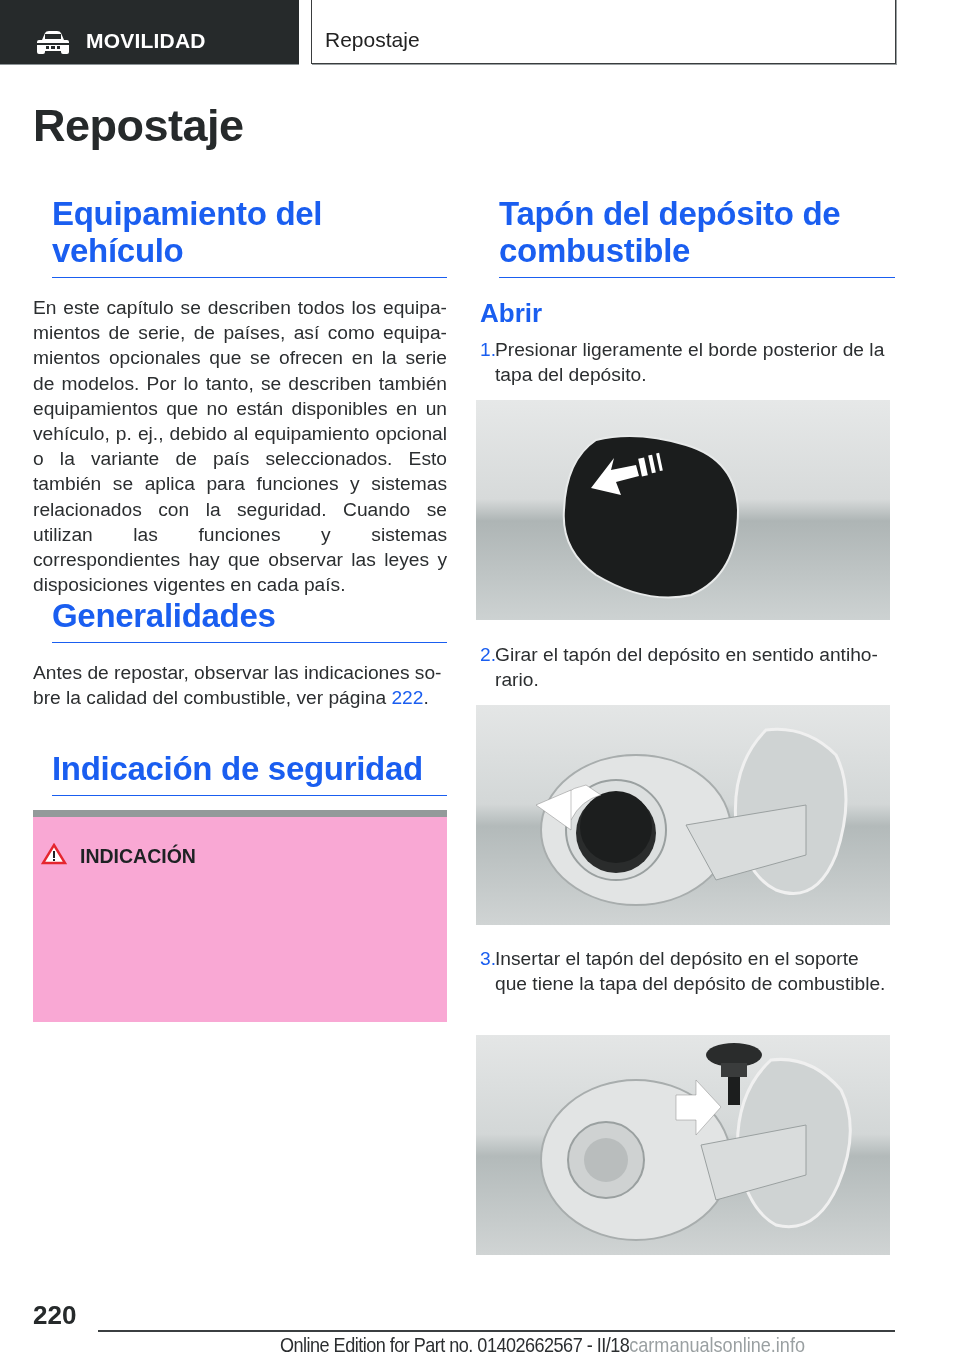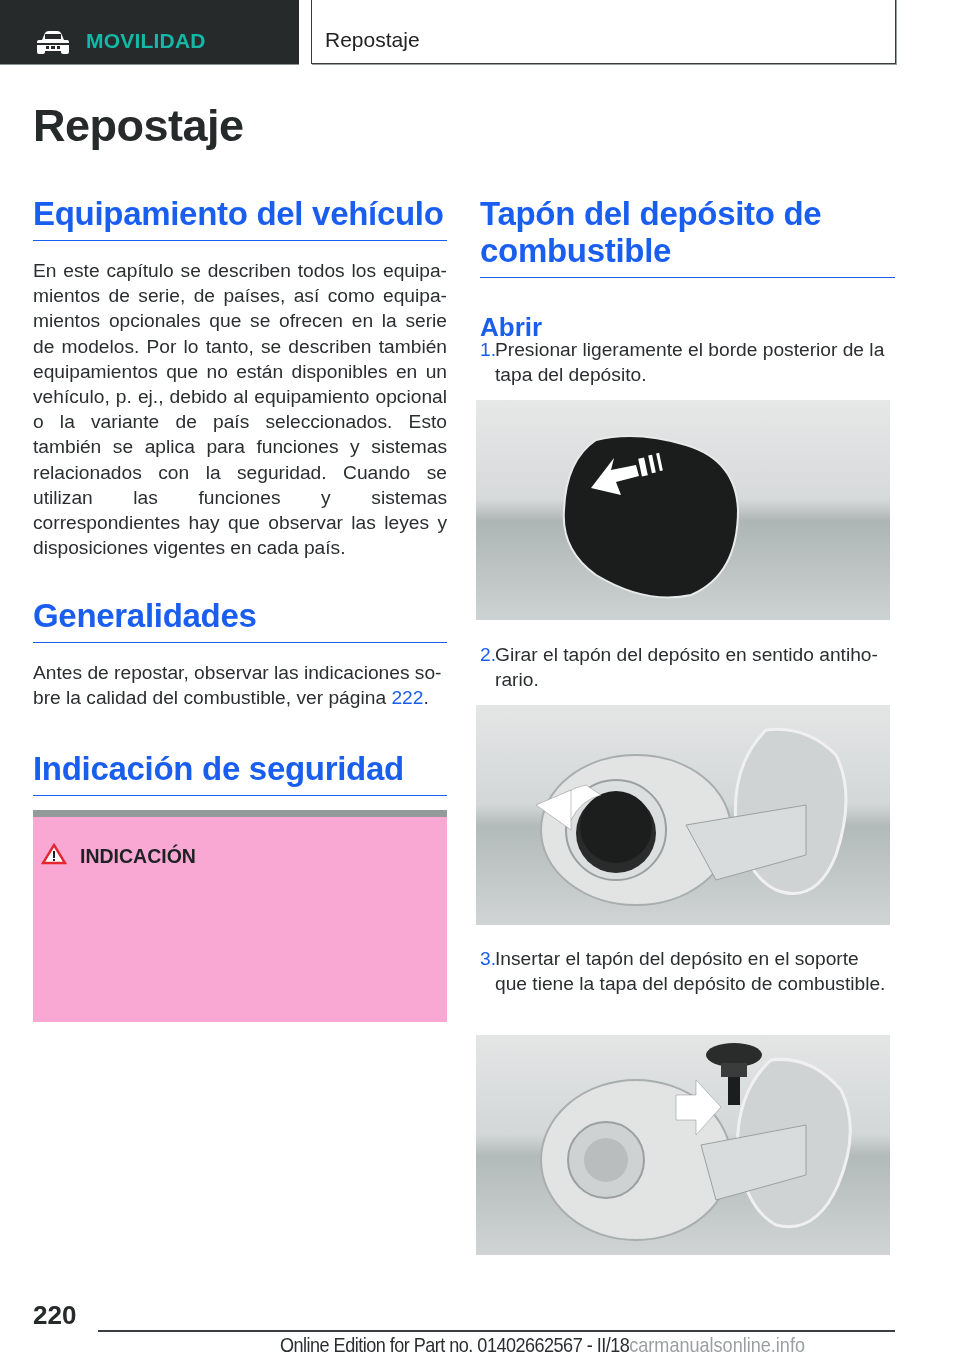--- a/index.html
+++ b/index.html
@@ -1,28 +1,28 @@
 <!DOCTYPE html>
 <html><head>
 <meta charset="utf-8">
 <style>
   html, body { margin:0; padding:0; background:#ffffff; }
   body { width:960px; height:1362px; position:relative; overflow:hidden;
          font-family:"Liberation Sans", sans-serif; color:#2b2e30; }
   .hdr-dark { position:absolute; left:0; top:0; width:299px; height:64px; background:#262a2b;
               border-bottom:1px solid #8c9396; }
   .hdr-dark .car { position:absolute; left:36px; top:31px; }
-  .hdr-dark .label { position:absolute; left:86px; top:29px; color:#14b8a6; font-weight:bold; font-size:21px; letter-spacing:0.2px; }
+  .hdr-dark .label { position:absolute; left:86px; top:29px; color:#ffffff; font-weight:bold; font-size:21px; letter-spacing:0.2px; }
   .hdr-light { position:absolute; left:311px; top:-2px; width:583px; height:65px; border:1px solid #3a3d3e;
                border-top:none; box-shadow:1px 1px 0 #9aa0a2; background:#fff; }
   .hdr-light .label { position:absolute; left:13px; top:30px; font-size:21px; color:#222; }
   .page-title { position:absolute; left:33px; top:100px; font-size:45px; font-weight:bold; color:#262a2b; letter-spacing:-0.5px; }
   .col { position:absolute; width:414px; }
   .h2 { color:#1a5ef0; font-weight:bold; font-size:33px; line-height:37px; padding-bottom:8px;
-        border-bottom:1.5px solid #1a5ef0; letter-spacing:-0.3px; }
+        border-bottom:1.5px solid #1a5ef0; letter-spacing:-0.3px;margin-left:19px; }
   .h3 { color:#1a5ef0; font-weight:bold; font-size:26px; }
   .body { font-size:19.2px; line-height:25.2px; color:#2b2e30; }
   .link { color:#1a5ef0; }
   .warn { position:absolute; left:33px; top:810px; width:414px; height:205px; background:#f9a8d4; border-top:7px solid #939a9a; }
   .warn .title { position:absolute; left:47px; top:28px; font-weight:bold; font-size:19.5px; color:#1e2224; }
   .warn .tri { position:absolute; left:8px; top:26px; }
   .warn .text { position:absolute; left:7px; top:55px; width:405px; font-size:19.2px; line-height:25.2px; }
   .step { position:absolute; left:480px; width:416px; font-size:19.2px; line-height:25.2px; }
   .step .num { position:absolute; left:0; top:0; color:#1a5ef0; }
   .step .txt { margin-left:15px; display:block; }
@@ -72,21 +72,21 @@
   <svg class="tri" width="26" height="22" viewBox="0 0 26 22">
     <path d="M13 2 L24 20 L2 20 Z" fill="#fff" stroke="#e5262f" stroke-width="2.4" stroke-linejoin="miter"></path>
     <rect x="12" y="8" width="2" height="7" fill="#1e2224"></rect>
     <rect x="12" y="16" width="2" height="2" fill="#1e2224"></rect>
   </svg>
   <span class="title">INDICACIÓN</span>
 </div>
 
 <div class="col" style="left:480px; top:195px; width:415px;">
   <div class="h2">Tapón del depósito de combustible</div>
-  <div class="h3" style="margin-top:34px;">Abrir</div>
+  <div class="h3" style="margin-top:20px;">Abrir</div>
 </div>
 
 <div class="step" style="top:337px;">
   <span class="num">1.</span>
   <span class="txt">Presionar ligeramente el borde posterior de la tapa del depósito.</span>
 </div>
 <div class="fig" style="top:400px;">
   <svg width="414" height="220" viewBox="0 0 414 220">
     <defs>
       <linearGradient id="bg1" x1="0" y1="0" x2="0" y2="1">

